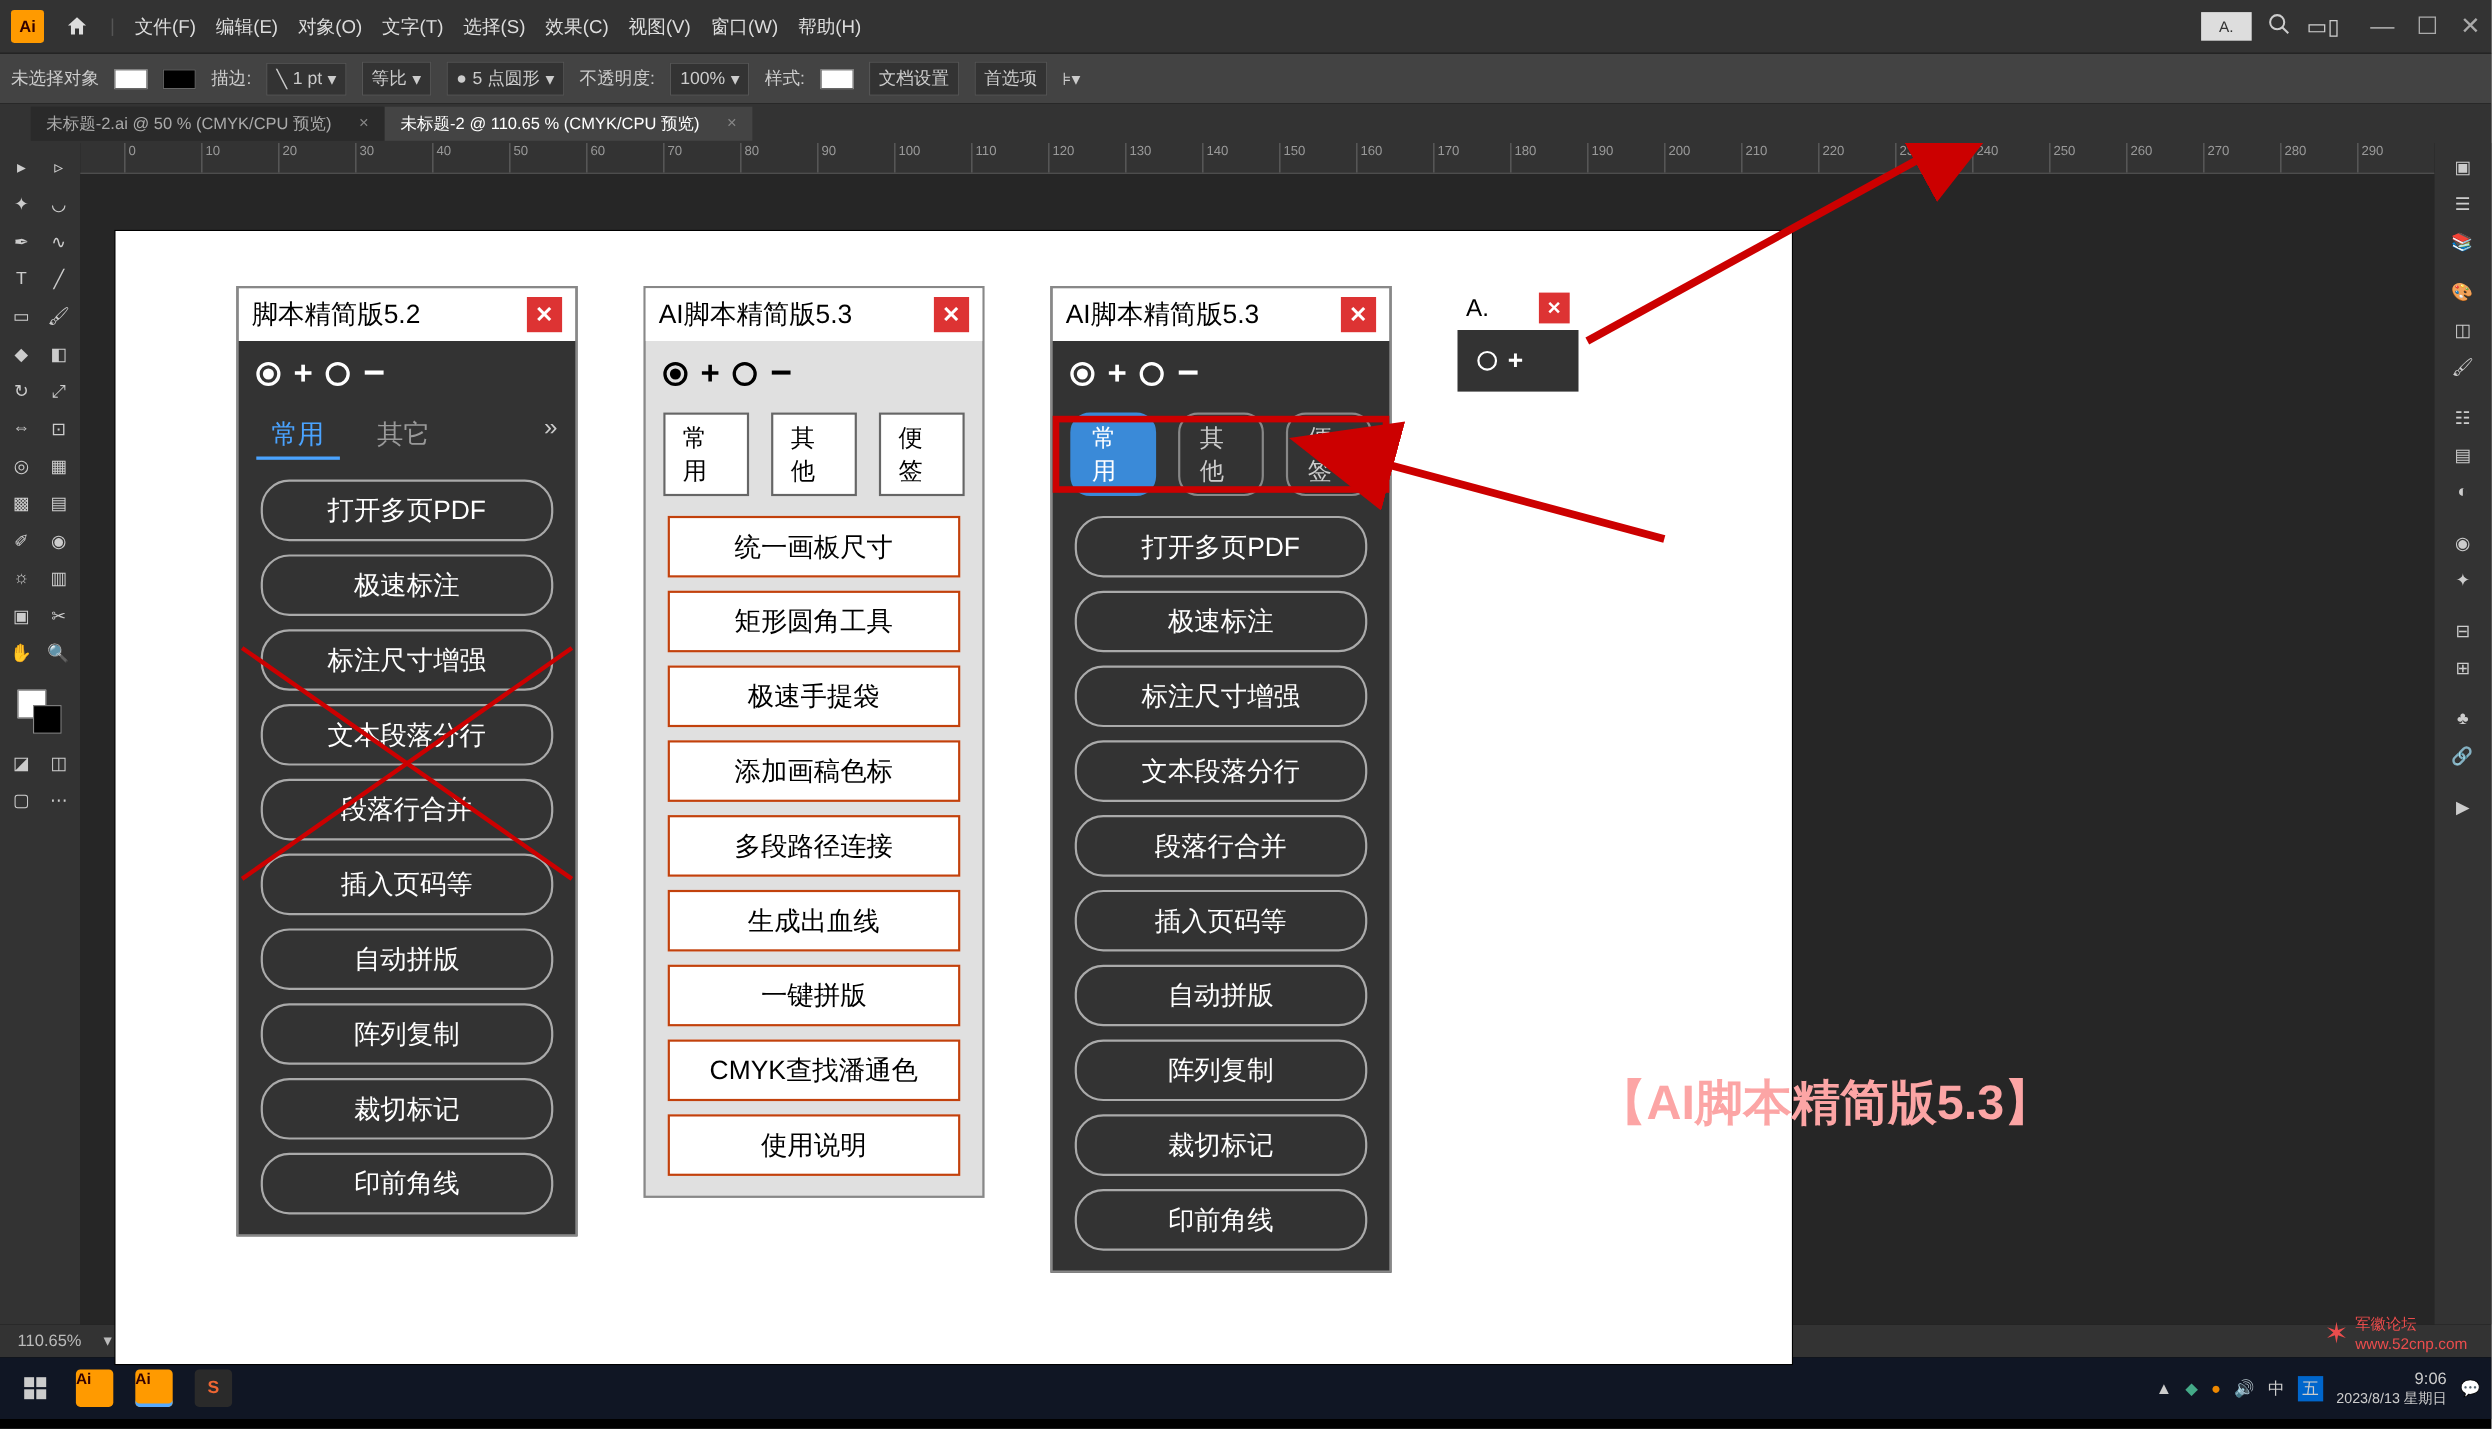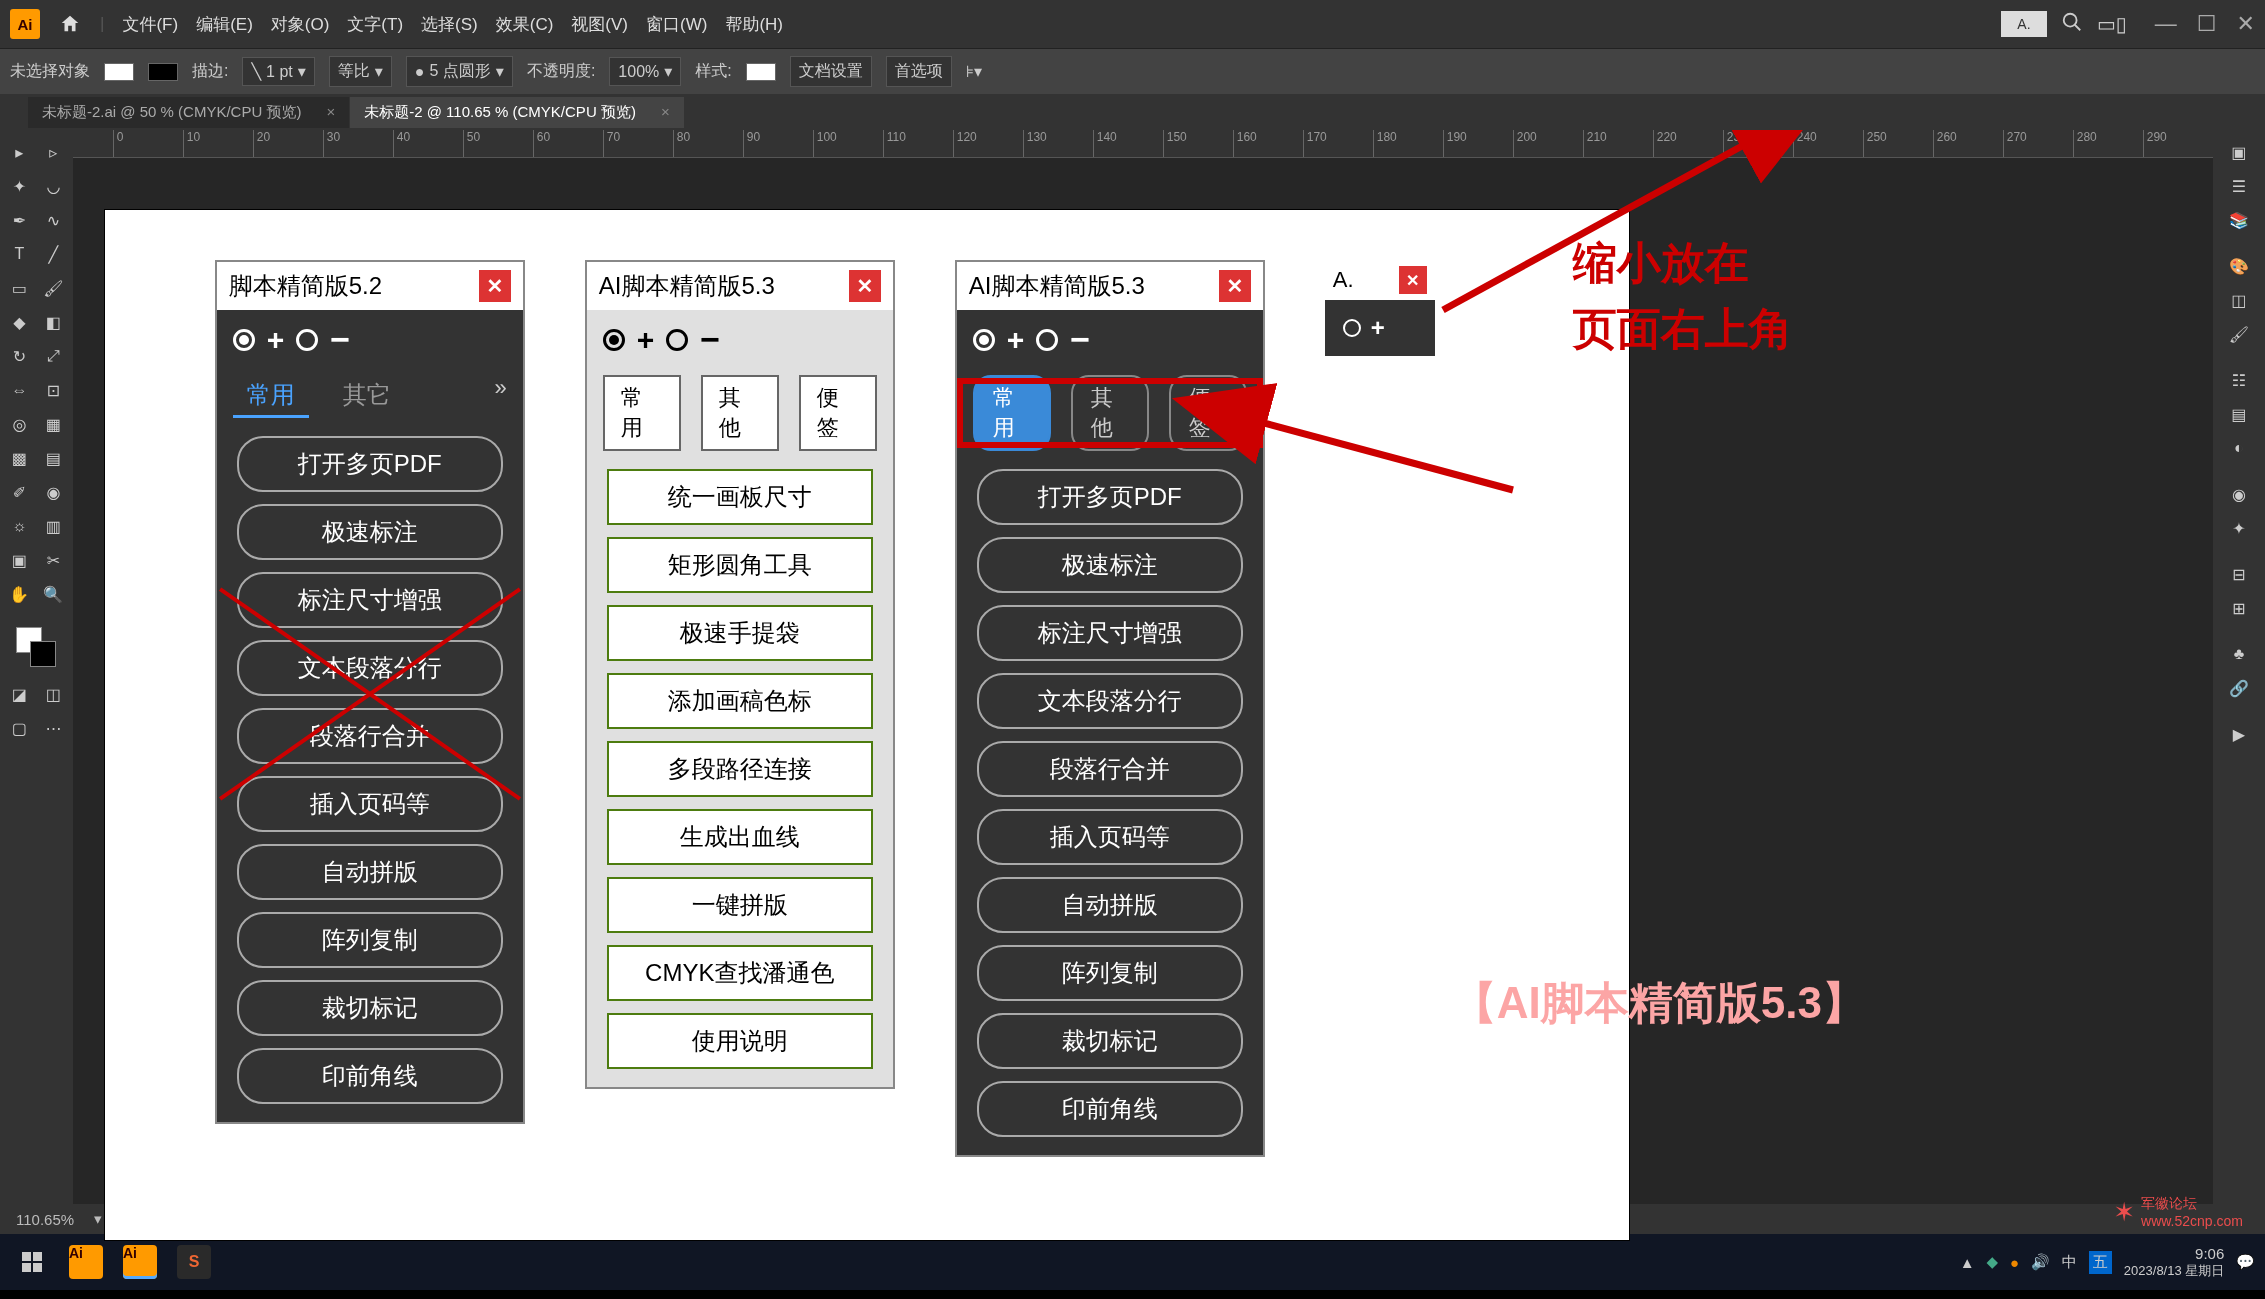--- a/index.html
+++ b/index.html
@@ -57,21 +57,21 @@
 
 .tab-row { display: flex; gap: 20px; padding: 6px 16px 10px; }
 .tab-pill { padding: 6px 18px; border: 2px solid #888; border-radius: 18px; font-size: 22px; cursor:pointer; }
 .tab-pill.active-blue { background: #3a8ad8; color: #fff; border-color: #3a8ad8; }
 .tab-text { font-size: 24px; padding: 4px 14px; border-bottom: 3px solid transparent; }
 .tab-text.active-underline { border-bottom-color: #4aa3ff; color:#4aa3ff; }
 .tab-sq { padding: 6px 16px; border: 2px solid #666; font-size: 22px; background:#fff; cursor:pointer; }
 
 .action-btns { display: flex; flex-direction: column; gap: 12px; padding: 8px 20px 18px; }
 .pill-btn { border: 2px solid #aaa; border-radius: 26px; padding: 10px 24px; text-align: center; font-size: 24px; background: transparent; color: inherit; cursor:pointer; }
-.rect-btn { border: 2px solid #4d7c0f; padding: 10px 24px; text-align: center; font-size: 24px; background: #fff; color:#000; cursor:pointer; }
+.rect-btn { border: 2px solid #c2410c; padding: 10px 24px; text-align: center; font-size: 24px; background: #fff; color:#000; cursor:pointer; }
 
 .crossed { position: relative; }
 .crossed::before, .crossed::after { content: ''; position: absolute; left: -30px; right: -30px; top: 50%; height: 4px; background: #cc0000; }
 .crossed::before { transform: rotate(35deg); }
 .crossed::after { transform: rotate(-35deg); }
 .anno-text { position: absolute; color: #c00; font-size: 44px; font-weight: bold; line-height: 1.5; }
 .anno-text.blue { color: #fca5a5; }
 .red-box-highlight { position: absolute; border: 6px solid #c00; }
 
 
@@ -381,24 +381,20 @@
     <svg class="arrow-svg" style="left:0; top:0;" width="2100" height="1100">
       <defs>
           <marker id="ah" markerWidth="16" markerHeight="16" refX="2" refY="6" orient="auto">
             <path d="M0,0 L0,12 L14,6 z" fill="#c00"></path>
           </marker>
         </defs>
       <line x1="1370" y1="180" x2="1680" y2="10" stroke="#c00" stroke-width="7" marker-end="url(#ah)"></line>
       <line x1="1440" y1="360" x2="1180" y2="290" stroke="#c00" stroke-width="7" marker-end="url(#ah)"></line>
     </svg>
 
-    <div class="anno-text" style="left:1500px; top:100px;">
-      <div>缩小放在</div>
-      <div>页面右上角</div>
-    </div>
     <div class="anno-text blue" style="left:1380px; top:840px;">【AI脚本精简版5.3】</div>
 
   </div>
 
   <div class="panels-right">
     <div class="tool-btn">▣</div>
     <div class="tool-btn">☰</div>
     <div class="tool-btn">📚</div>
     <div style="height:12px"></div>
     <div class="tool-btn">🎨</div>

